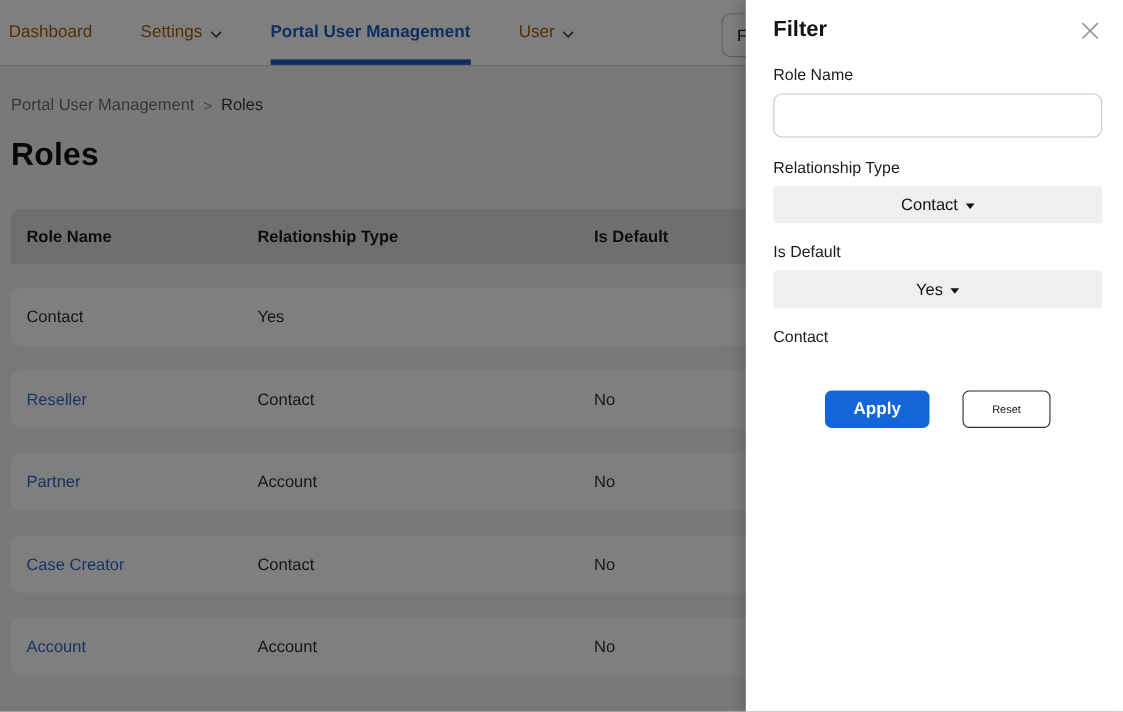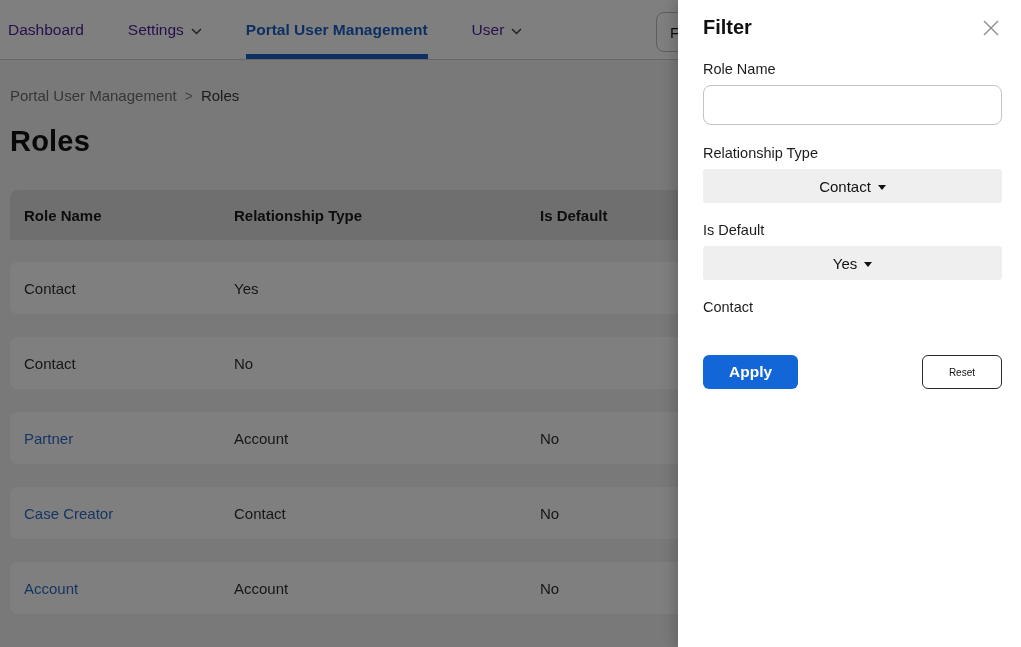--- a/index.html
+++ b/index.html
@@ -22,21 +22,21 @@
     display: flex;
     align-items: stretch;
     padding-left: 8px;
   }
   .nav-item {
     display: flex;
     align-items: center;
     gap: 7px;
     margin-right: 44px;
     font-size: 15.5px;
-    color: #4c1d95;
+    color: #a16207;
     border-bottom: 5px solid transparent;
     padding-top: 5px;
     cursor: pointer;
     white-space: nowrap;
   }
   .nav-item.active {
     color: #1d5fc2;
     font-weight: 700;
     border-bottom-color: #1d5fc2;
   }
@@ -172,21 +172,21 @@
     border-left: 4px solid transparent;
     border-right: 4px solid transparent;
     border-top: 5px solid #121212;
     display: inline-block;
     margin-top: 2px;
   }
 
   .drawer-actions {
     margin-top: 40px;
     display: flex;
-    justify-content: space-between;
+    justify-content: center;
     gap: 30px;
   }
   .btn-apply {
     background: #1266d8;
     color: #ffffff;
     font-weight: 700;
     font-size: 15.5px;
     border: none;
     border-radius: 6px;
     padding: 8px 26px;
@@ -248,20 +248,21 @@
         <span>Role Name</span>
         <span>Relationship Type</span>
         <span>Is Default</span>
       </div>
 
       <div class="trow first">
         <span>Contact</span>
         <span>Yes</span>
       </div>
       <div class="trow">
+        <span><a class="row-link">Reseller</a></span>
         <span>Contact</span>
         <span>No</span>
       </div>
       <div class="trow">
         <span><a class="row-link">Partner</a></span>
         <span>Account</span>
         <span>No</span>
       </div>
       <div class="trow">
         <span><a class="row-link">Case Creator</a></span>

